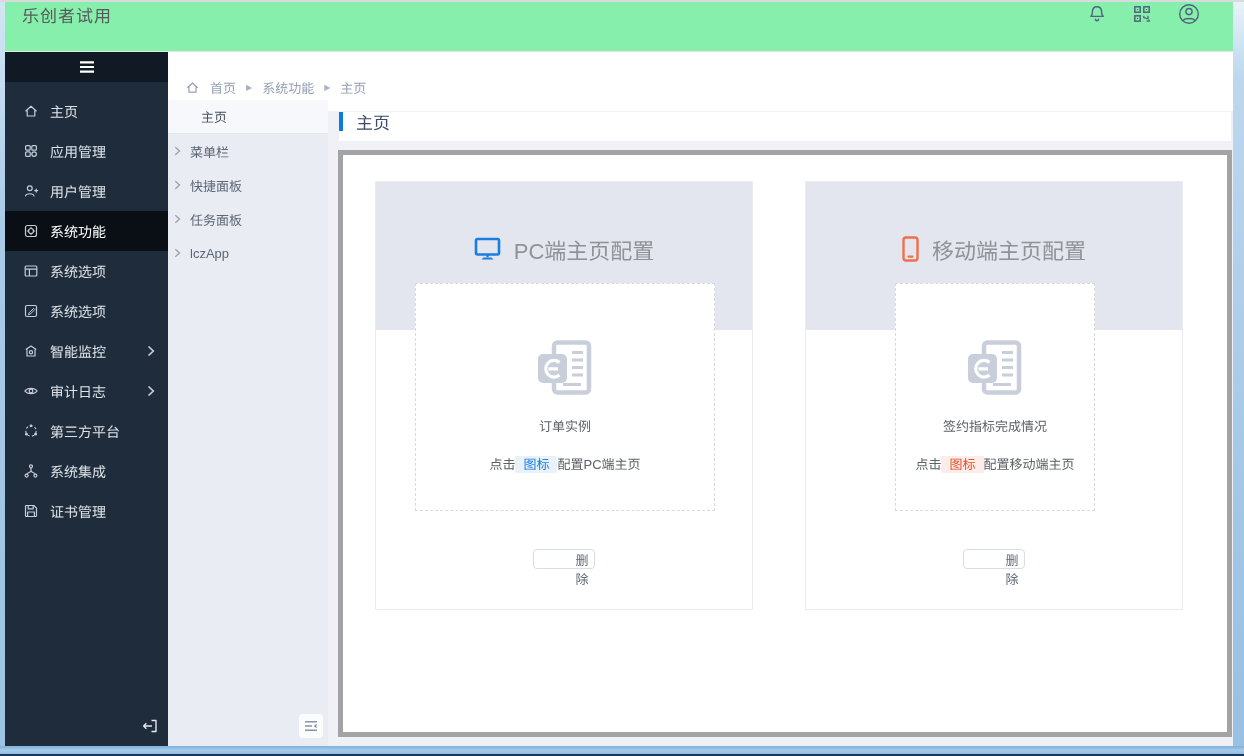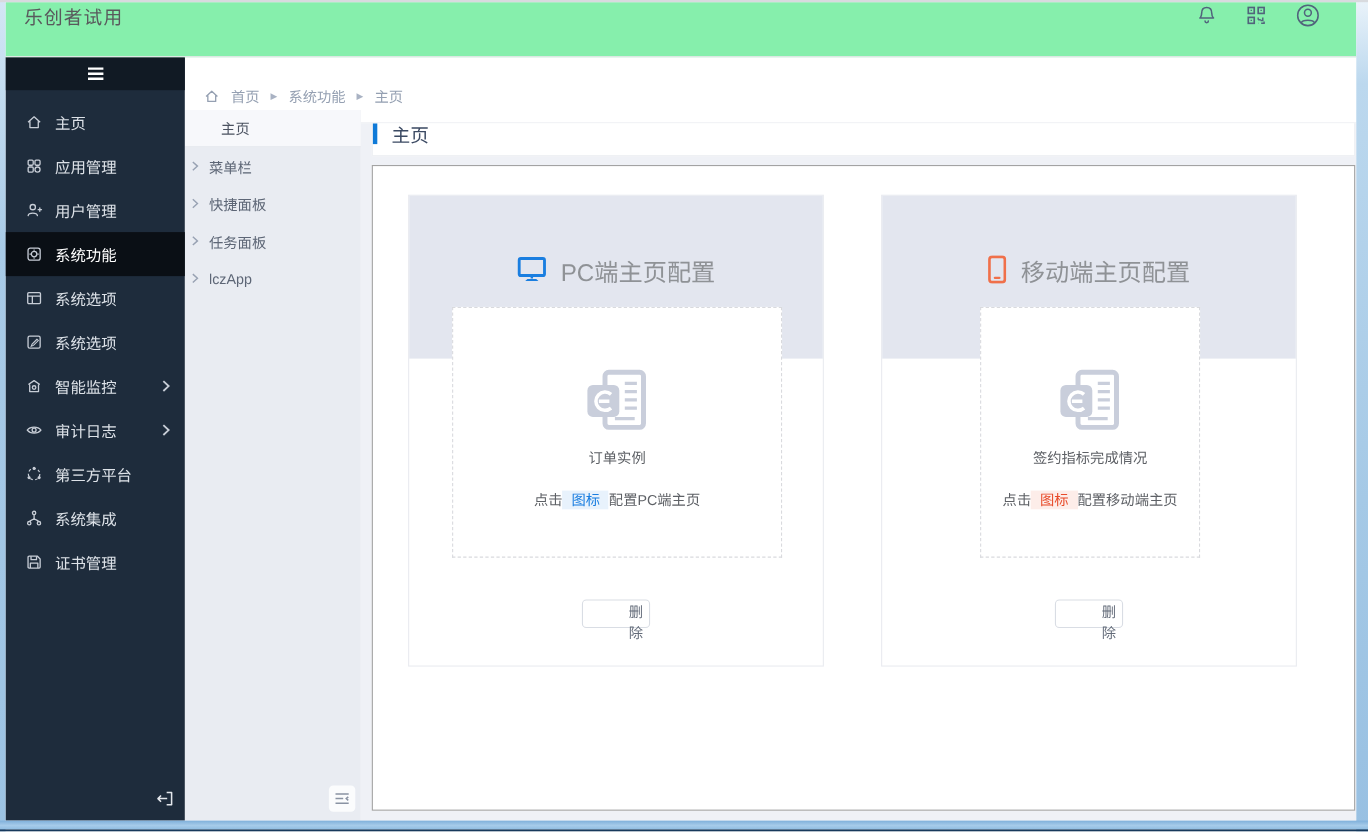--- a/index.html
+++ b/index.html
@@ -40,39 +40,39 @@
   .sub-item{height:34px;display:flex;align-items:center;font-size:13px;color:#5d6676;cursor:pointer;padding-left:6px;}
   .sub-chevron{display:flex;margin-right:9px;color:#98a2b3;}
   .sub-item.active{background:#f7f8fb;border-bottom:1px solid #e2e5eb;padding-left:33px;color:#4b5260;}
   .submenu-collapse{position:absolute;right:5px;bottom:8px;width:24px;height:24px;background:#fbfcfd;border-radius:4px;display:flex;align-items:center;justify-content:center;color:#8a93a3;cursor:pointer;}
 
   
   .main{position:absolute;left:328px;top:100px;right:11px;bottom:10px;background:#eff1f6;z-index:7;}
   .page-titlebar{position:absolute;left:10px;right:1px;top:0;height:42px;background:#fff;border:1px solid #eef0f3;display:flex;align-items:center;}
   .accent-bar{width:4px;height:19px;background:#0f7ad8;}
   .page-title{margin-left:13px;font-size:17px;color:#3c4a63;}
-  .panel{position:absolute;left:10px;right:1px;top:50px;bottom:9px;background:#fff;border:1px solid #a3a3a3;}
+  .panel{position:absolute;left:10px;right:1px;top:50px;bottom:9px;background:#fff;border:5px solid #a3a3a3;}
 
   
   .card{position:absolute;top:26px;width:378px;height:429px;background:#fff;border:1px solid #e9ebf0;}
   .card.pc{left:32px;}
   .card.mobile{left:462px;}
   .card-header{position:absolute;top:0;left:0;right:0;height:148px;background:#e3e6ef;display:flex;align-items:center;justify-content:center;gap:13px;padding-bottom:14px;}
   .card-title{font-size:22px;color:#8f9296;}
   .hdr-icon{display:flex;}
   .dashed-box{position:absolute;top:101px;background:#fff;border:1px dashed #d9dade;display:flex;flex-direction:column;align-items:center;z-index:2;cursor:pointer;}
   .dashed-box.pc{left:39px;width:300px;height:228px;}
   .dashed-box.mobile{left:89px;width:200px;height:228px;}
   .widget-icon{margin-top:54px;display:flex;}
-  .widget-label{margin-top:12px;font-size:13px;color:#5e6166;}
+  .widget-label{margin-top:18px;font-size:13px;color:#5e6166;}
   .widget-hint{margin-top:19px;font-size:13px;color:#5e6166;white-space:nowrap;}
   .hl{padding:1px 8px;}
   .hl-blue{color:#1a7ee0;background:rgba(26,126,224,.10);}
   .hl-orange{color:#e84c2b;background:rgba(232,76,43,.10);}
-  .delete-btn{position:absolute;top:367px;left:50%;transform:translateX(-50%);width:62px;height:26px;background:#fff;border:1px solid #d9dde4;border-radius:4px;font-size:13px;color:#636b79;font-family:inherit;cursor:pointer;padding-left:36px;}
+  .delete-btn{position:absolute;top:367px;left:50%;transform:translateX(-50%);width:62px;height:20px;background:#fff;border:1px solid #d9dde4;border-radius:4px;font-size:13px;color:#636b79;font-family:inherit;cursor:pointer;padding-left:36px;}
 </style>
 </head>
 <body>
 
 <div id="app">
   <div class="frame-top"></div>
 
   <div class="topbar">
     <div class="app-title">乐创者试用</div>
     <div class="topbar-icons">

